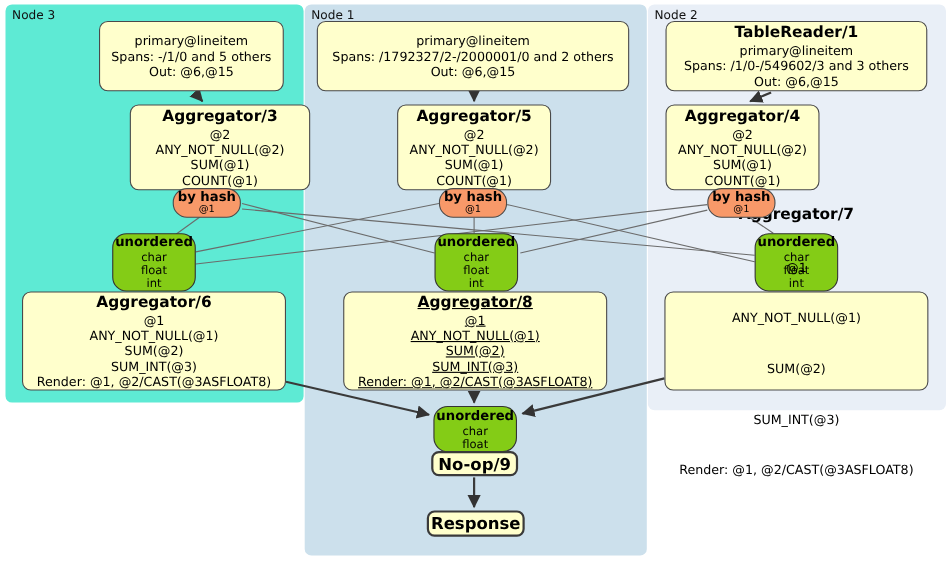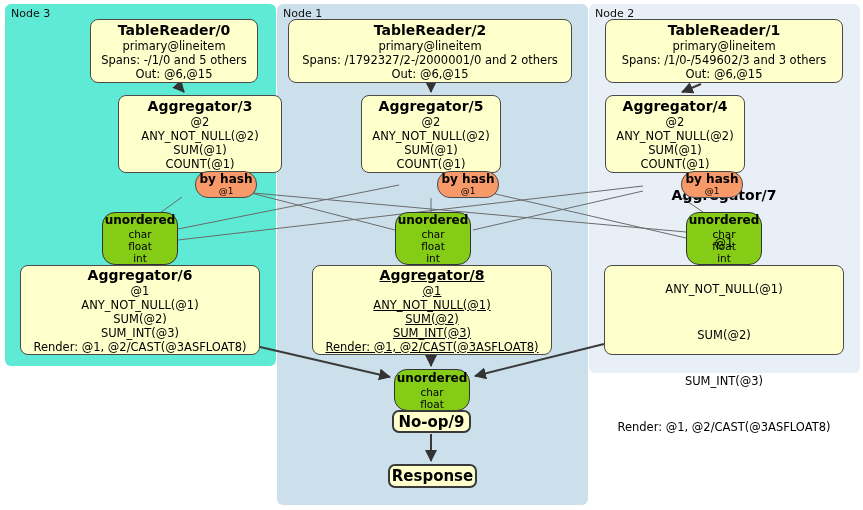--- a/index.html
+++ b/index.html
@@ -21,21 +21,20 @@
     display:flex;flex-direction:column;justify-content:center;
     text-align:center;padding:2px 4px;
   }
   .ptitle{font-size:14px;font-weight:bold;line-height:17px;white-space:nowrap;}
   .pline{font-size:11.5px;line-height:14px;white-space:nowrap;}
   .router{
     position:absolute;z-index:4;box-sizing:border-box;
     background:#f89969;border:1px solid #4a4a4a;border-radius:13px;
     display:flex;flex-direction:column;justify-content:center;
     text-align:center;
-    margin-left:38px;
   }
   .rtitle{font-size:12px;font-weight:bold;line-height:13px;}
   .rsub{font-size:9px;line-height:10px;}
   .sync{
     position:absolute;z-index:3;box-sizing:border-box;
     background:#84cc16;border:1px solid #333;border-radius:13px;
     display:flex;flex-direction:column;justify-content:center;
     text-align:center;
   }
   .stitle{font-size:12px;font-weight:bold;line-height:15px;}
@@ -101,21 +100,20 @@
     <line class="thick" x1="177" y1="84" x2="184" y2="92" marker-end="url(#ah)"></line>
     <line class="thick" x1="431" y1="84" x2="431" y2="92" marker-end="url(#ah)"></line>
     <line class="thick" x1="701" y1="84" x2="682" y2="92" marker-end="url(#ah)"></line>
     <line class="thick" x1="260" y1="347" x2="390" y2="377" marker-end="url(#ah)"></line>
     <line class="thick" x1="431" y1="356" x2="431" y2="366" marker-end="url(#ah)"></line>
     <line class="thick" x1="604" y1="344" x2="475" y2="376" marker-end="url(#ah)"></line>
     <line class="thick" x1="431" y1="434" x2="431" y2="461" marker-end="url(#ah)"></line>
   </svg>
 
   <div class="proc tr0">
-    <div class="ptitle">TableReader/0</div>
     <div class="pline">primary@lineitem</div>
     <div class="pline">Spans: -/1/0 and 5 others</div>
     <div class="pline">Out: @6,@15</div>
   </div>
   <div class="proc agg3">
     <div class="ptitle">Aggregator/3</div>
     <div class="pline">@2</div>
     <div class="pline">ANY_NOT_NULL(@2)</div>
     <div class="pline">SUM(@1)</div>
     <div class="pline">COUNT(@1)</div>
@@ -133,21 +131,20 @@
   <div class="proc agg6">
     <div class="ptitle">Aggregator/6</div>
     <div class="pline">@1</div>
     <div class="pline">ANY_NOT_NULL(@1)</div>
     <div class="pline">SUM(@2)</div>
     <div class="pline">SUM_INT(@3)</div>
     <div class="pline">Render: @1, @2/CAST(@3ASFLOAT8)</div>
   </div>
 
   <div class="proc tr2">
-    <div class="ptitle">TableReader/2</div>
     <div class="pline">primary@lineitem</div>
     <div class="pline">Spans: /1792327/2-/2000001/0 and 2 others</div>
     <div class="pline">Out: @6,@15</div>
   </div>
   <div class="proc agg5">
     <div class="ptitle">Aggregator/5</div>
     <div class="pline">@2</div>
     <div class="pline">ANY_NOT_NULL(@2)</div>
     <div class="pline">SUM(@1)</div>
     <div class="pline">COUNT(@1)</div>

